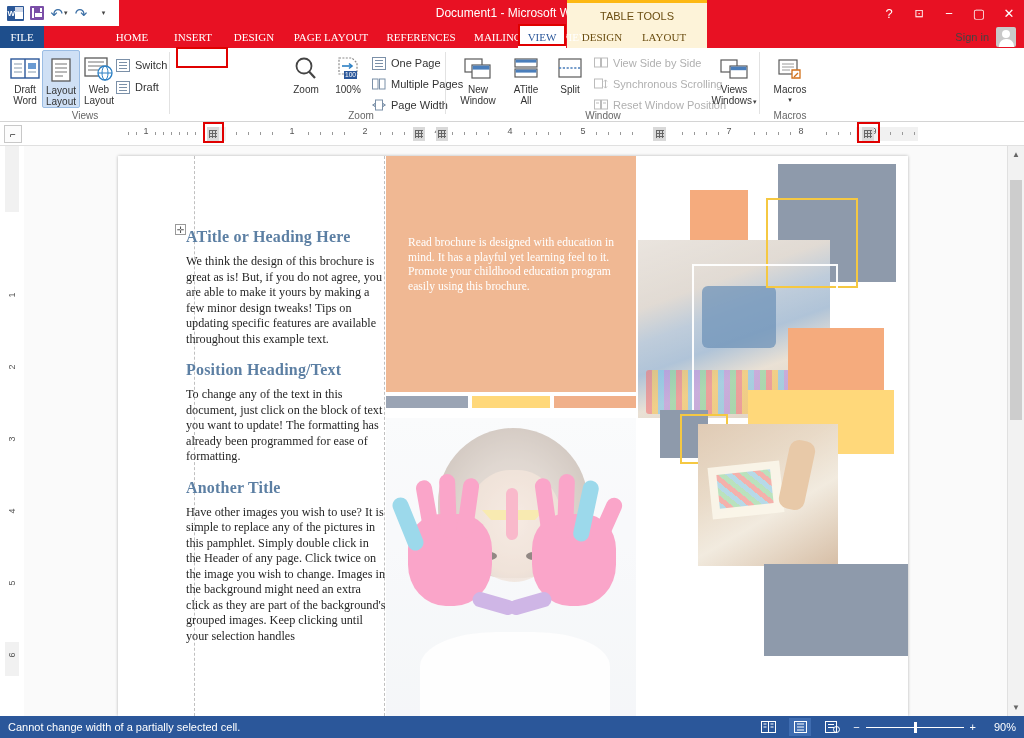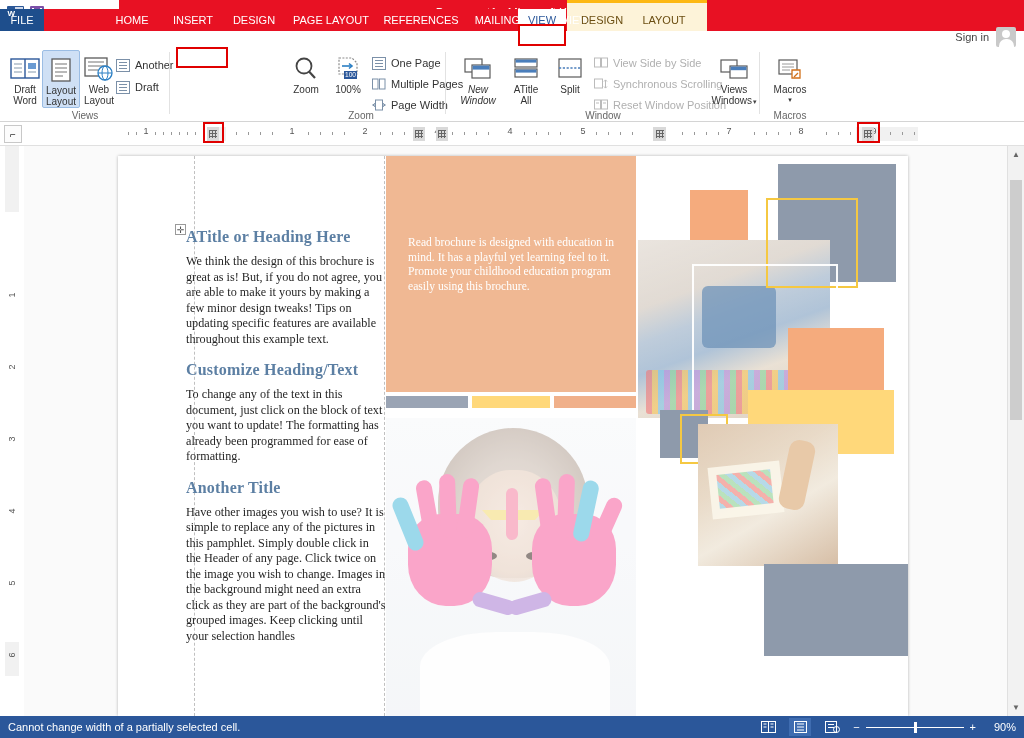--- a/index.html
+++ b/index.html
@@ -77,22 +77,23 @@
     content:""; position:absolute; left:6px; top:3px; width:8px; height:8px;
     background:#fff; border-radius:50%;
   }
   .avatar::after {
     content:""; position:absolute; left:2.5px; top:12px; width:15px; height:10px;
     background:#fff; border-radius:7px 7px 0 0;
   }
 
   
   .tabstrip {
-    position: absolute; top: 9px; left: 0; width: 1024px; height: 22px;
+    position: absolute; top: 26px; left: 0; width: 1024px; height: 22px;
     background: #e81123;
+    font-family: Liberation Serif, serif;
   }
   .tab {
     position: absolute; top: 0; height: 22px; line-height: 22px;
     font-size: 11px; color: #fff; text-align: center; white-space: nowrap;
   }
   .tab.file { background: #1e4e8c; color: #fff; left: 0; width: 44px; }
   .tab.active-view { color: #2b579a; }
   .tab.tt { color: #6b4e12; }
   .tt-bg {
     position: absolute; top: 0; left: 567px; width: 140px; height: 22px; background: #fdf3d9;
@@ -393,21 +394,21 @@
             <ellipse cx="21" cy="17" rx="3" ry="7" fill="none" stroke="#2b7fc4" stroke-width="1"></ellipse>
             <line x1="14" y1="17" x2="28" y2="17" stroke="#2b7fc4" stroke-width="1"></line>
           </svg>
         </div>
         <span>Web</span><br>
         <span>Layout</span>
       </div>
 
       <div class="smallitem" style="left:116px; top:8px;">
         <span class="micon doc-lines"></span>
-        <span>Another</span>
+        <span>Switch</span>
       </div>
       <div class="smallitem" style="left:116px; top:30px;">
         <span class="micon doc-lines"></span>
         <span>Draft</span>
       </div>
 
       <div class="grp-label" style="left:0;width:170px;">Views</div>
       <div class="grp-sep" style="left:169px;"></div>
     </div>
 
@@ -455,21 +456,21 @@
             <path d="M13.5 6 h-3 M11 4.3 l2.2 1.7 l-2.2 1.7" fill="none" stroke="#7b90a8" stroke-width="1"></path>
           </svg>
         </span>
         <span>Page Width</span>
       </div>
       <div class="grp-label" style="left:0;width:170px;">Zoom</div>
       <div class="grp-sep" style="left:169px;"></div>
     </div>
 
     <div class="grp" style="left:446px; width:314px;">
-      <div class="bigbtn" style="left:8px; width:48px;font-style:italic;">
+      <div class="bigbtn" style="left:8px; width:48px;">
         <div class="ic">
           <svg width="30" height="26" viewBox="0 0 30 26">
             <rect x="2" y="3" width="17" height="13" fill="#fff" stroke="#5a5a5a" stroke-width="1.2"></rect>
             <rect x="9" y="9" width="18" height="13" fill="#fff" stroke="#5a5a5a" stroke-width="1.2"></rect>
             <rect x="9.6" y="9.6" width="16.8" height="4" fill="#4a7ebb"></rect>
           </svg>
         </div>
         <span>New</span><br>
         <span>Window</span>
       </div>
@@ -648,21 +649,21 @@
     <div class="page">
 
       <div class="marginline" style="left:76px;"></div>
       <div class="marginline" style="left:266px;"></div>
 
       <div class="tablehandle">✛</div>
 
       <div class="col1">
         <div class="h-title">ATitle or Heading Here</div>
         <div class="body-p">We think the design of this brochure is great as is!  But, if you do not agree, you are able to make it yours by making a few minor design tweaks!  Tips on updating specific features are available throughout this example text.</div>
-        <div class="h-title">Customize Heading/Text</div>
+        <div class="h-title">Position Heading/Text</div>
         <div class="body-p">To change any of the text in this document, just click on the block of text you want to update!  The formatting has already been programmed for ease of formatting.</div>
         <div class="h-title">Another Title</div>
         <div class="body-p">Have other images you wish to use? It is simple to replace any of the pictures in this pamphlet.  Simply double click in the Header of any page.  Click twice on the image you wish to change.  Images in the background might need an extra click as they are part of the background's grouped images.  Keep clicking until your selection handles</div>
       </div>
 
       <div class="peach-block">
         <div class="peach-p">Read brochure is designed with education in mind.  It has a playful yet learning feel to it.  Promote your childhood education program easily using this brochure.</div>
       </div>
 
       <div class="bars">

